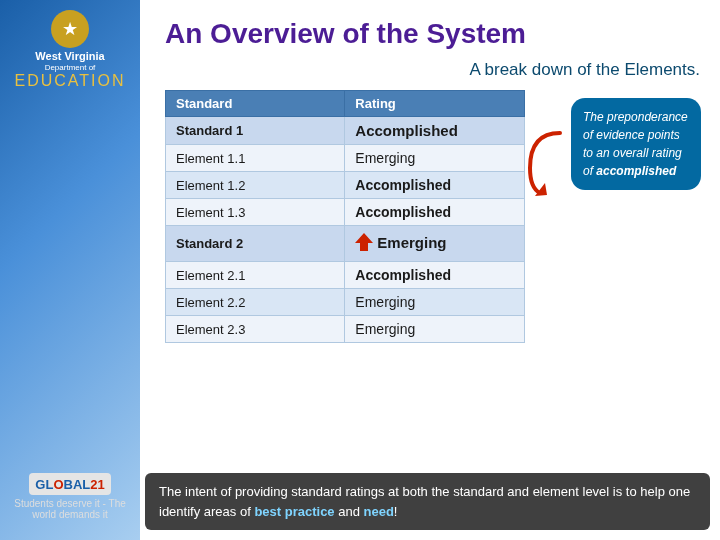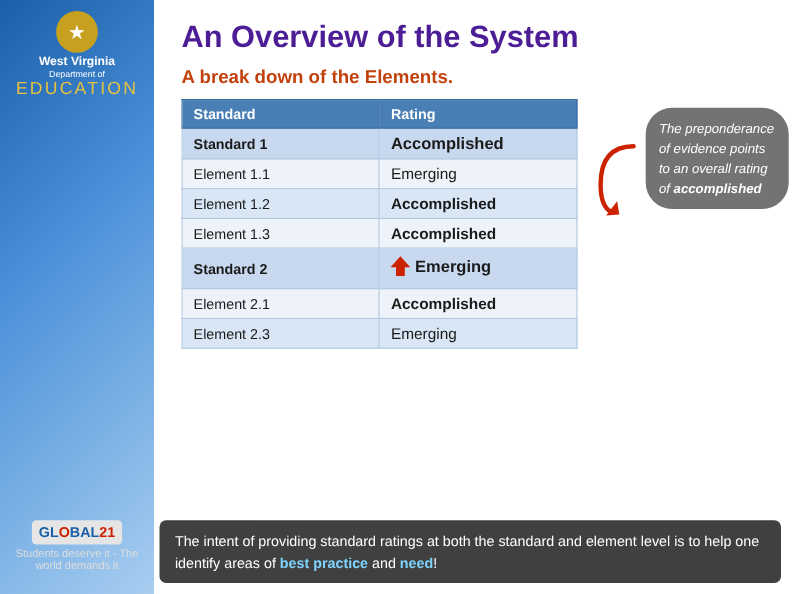--- a/index.html
+++ b/index.html
@@ -36,29 +36,30 @@
     .page-title {
       font-size: 28px;
       font-weight: bold;
       color: #4c1d95;
       margin-bottom: 10px;
       font-family: 'Arial', sans-serif;
     }
 
     .subtitle {
       font-size: 17px;
-      font-weight: bold;
-      color: #c2410c;
+      font-weight: normal;
+      color: #0c4a6e;
       margin-bottom: 10px;
+      text-align: right;
     }
 
     .table-wrapper {
       display: flex;
       align-items: flex-start;
-      gap: 16px;
+      gap: 0;
     }
 
     table {
       border-collapse: collapse;
       font-size: 13px;
       width: 360px;
       flex-shrink: 0;
     }
 
     table thead tr th {
@@ -100,22 +101,22 @@
       font-style: normal;
       font-size: 14px;
     }
     td.rating-emerging-bold {
       font-weight: bold;
       font-size: 14px;
     }
 
     
     .tooltip-box {
-      background: #737373;
-      border-radius: 24px;
+      background: #0369a1;
+      border-radius: 14px;
       color: #fff;
       font-size: 12px;
       padding: 10px 12px;
       width: 130px;
       line-height: 1.5;
       font-style: italic;
     }
 
     .tooltip-box .bold-italic {
       font-style: italic;
@@ -269,20 +270,24 @@
               Emerging
             </span>
           </td>
         </tr>
 
         <tr>
           <td class="indent">Element 2.1</td>
           <td class="rating-accomplished">Accomplished</td>
         </tr>
 
+        <tr>
+          <td class="indent">Element 2.2</td>
+          <td class="rating-emerging">Emerging</td>
+        </tr>
 
         <tr>
           <td class="indent">Element 2.3</td>
           <td class="rating-emerging">Emerging</td>
         </tr>
       </tbody>
     </table>
 
     <div style="position:relative; margin-top:8px; display:flex; align-items:flex-start; gap:6px;">
 

